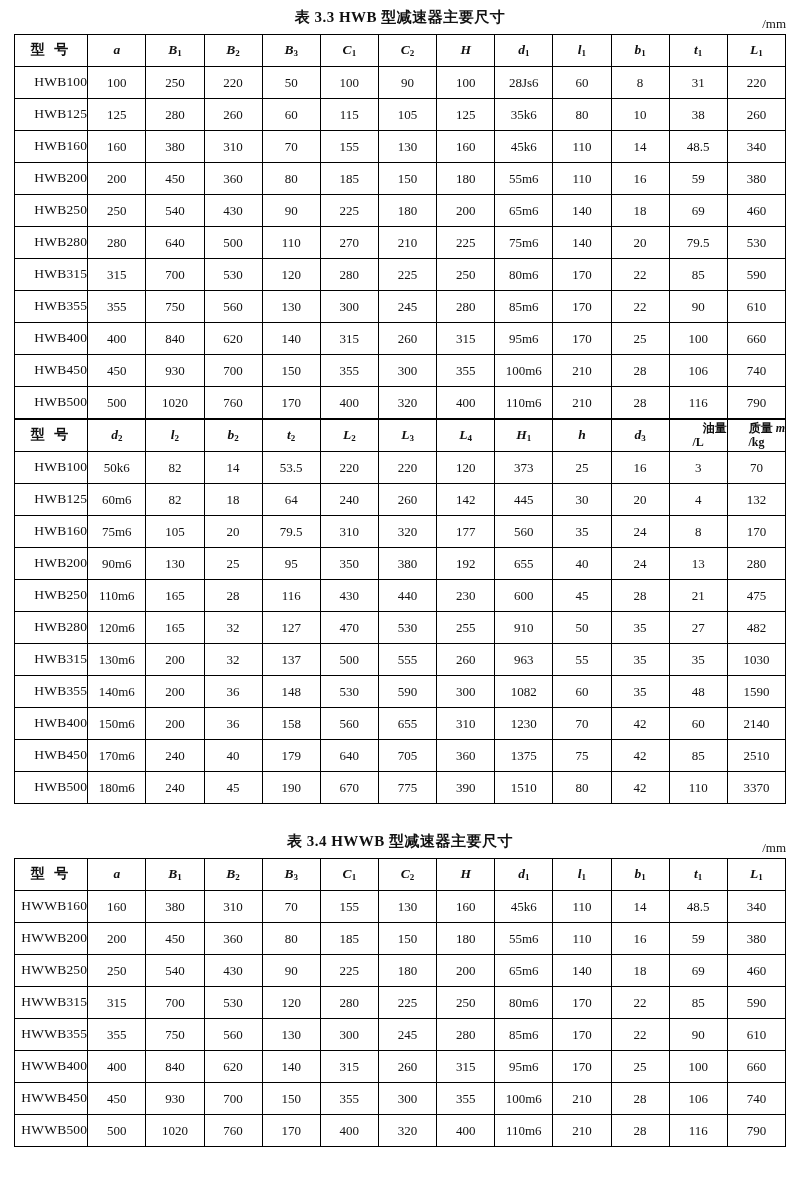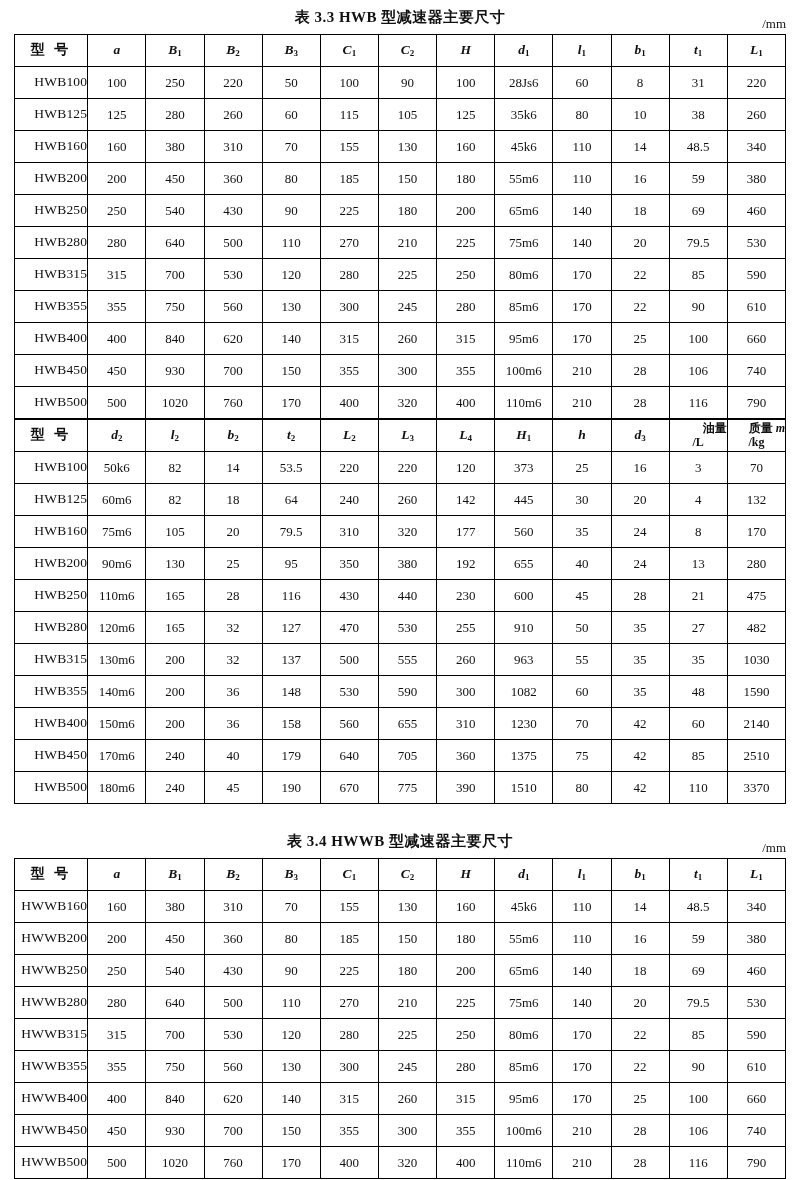--- a/index.html
+++ b/index.html
@@ -564,35 +564,20 @@
               <td class="">225</td>
               <td class="">180</td>
               <td class="">200</td>
               <td class="">65m6</td>
               <td class="">140</td>
               <td class="">18</td>
               <td class="">69</td>
               <td class="">460</td>
             </tr>
             <tr>
-              <td class="modelcell">HWWB280</td>
-              <td class="">280</td>
-              <td class="">640</td>
-              <td class="">500</td>
-              <td class="">110</td>
-              <td class="">270</td>
-              <td class="">210</td>
-              <td class="">225</td>
-              <td class="">75m6</td>
-              <td class="">140</td>
-              <td class="">20</td>
-              <td class="">79.5</td>
-              <td class="">530</td>
-            </tr>
-            <tr>
               <td class="modelcell">HWWB315</td>
               <td class="">315</td>
               <td class="">700</td>
               <td class="">530</td>
               <td class="">120</td>
               <td class="">280</td>
               <td class="">225</td>
               <td class="">250</td>
               <td class="">80m6</td>
               <td class="">170</td>

